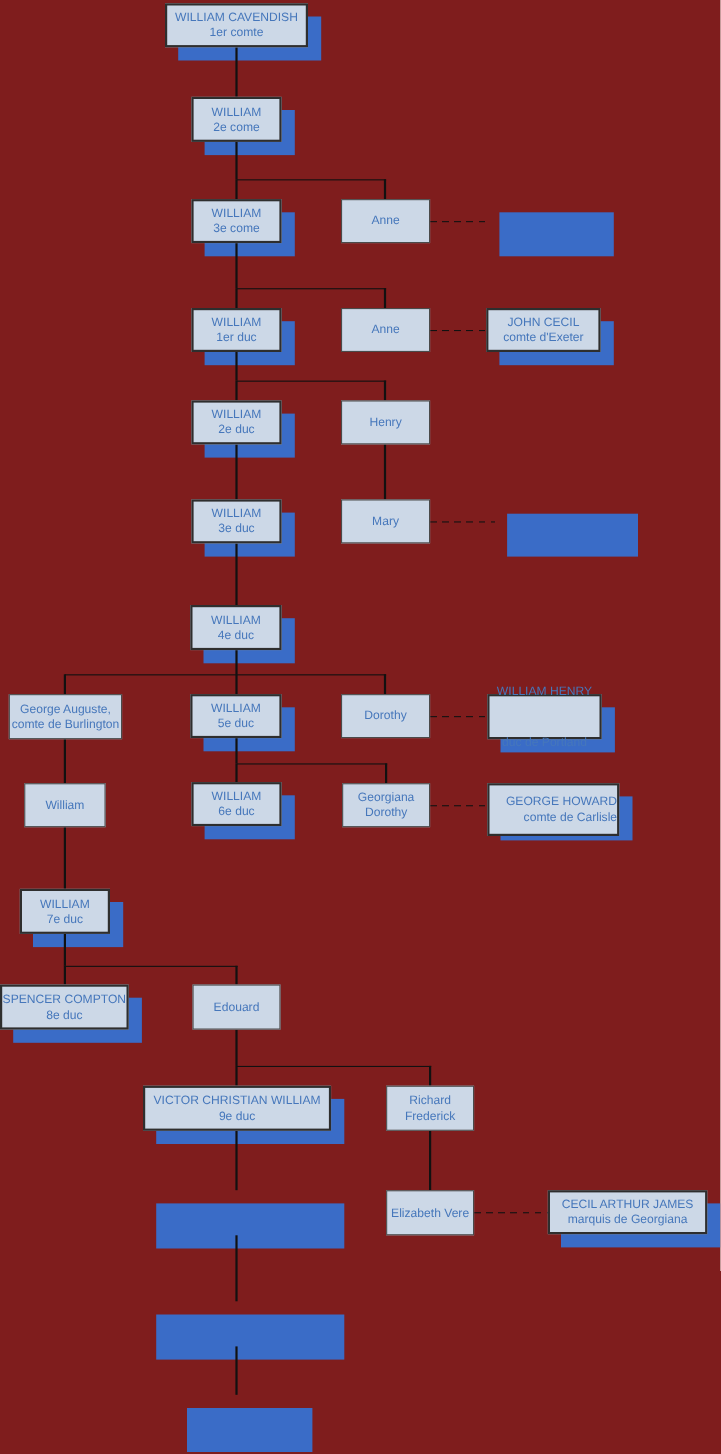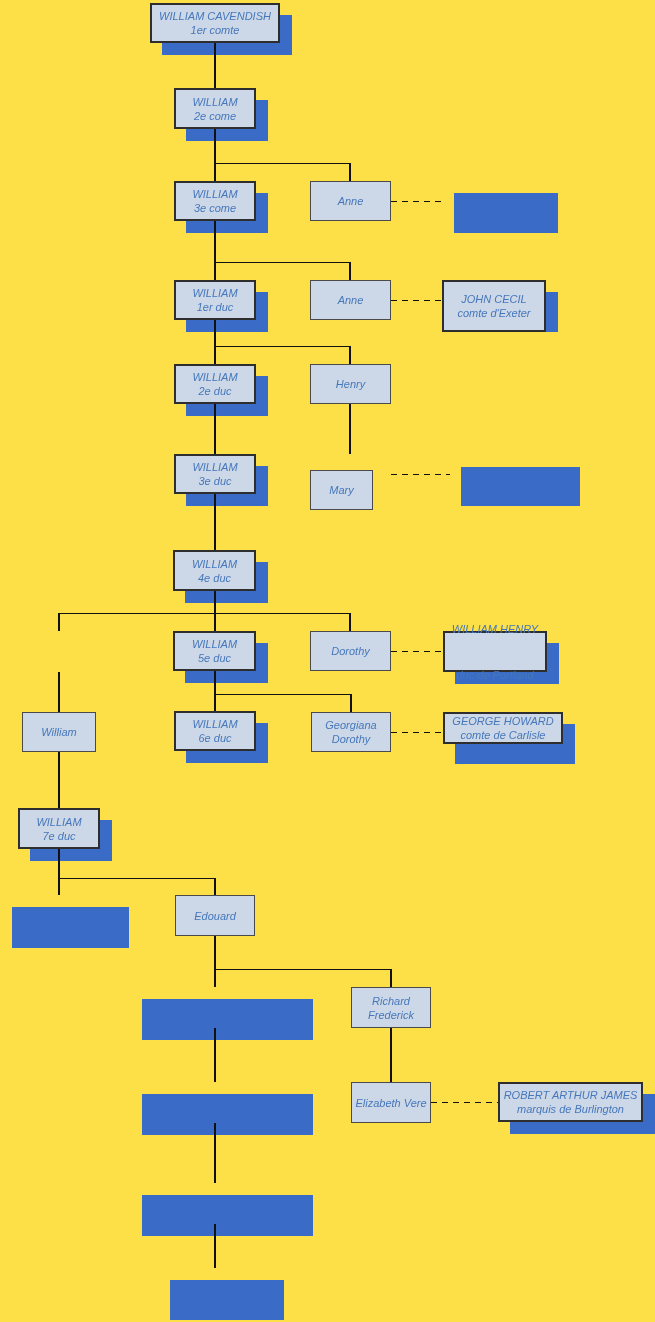--- a/index.html
+++ b/index.html
@@ -27,21 +27,21 @@
   .hline{position:absolute;height:1px;background:var(--line,#111111);z-index:2;}
   .vline{position:absolute;width:2px;background:var(--line,#111111);z-index:2;}
   .dline{
     position:absolute;height:1px;z-index:2;
     background:repeating-linear-gradient(90deg,var(--line,#111111) 0 6px,transparent 6px 11px);
   }
 </style>
 </head>
 <body>
 
-<div id="diagram" style="background: #fde047; font-style: italic;">
+<div id="diagram" style="background: #7f1d1d;">
     <div class="shadow-rect" style="left: 162px; top: 15px; width: 130px; height: 40px;"></div>
     <div class="shadow-rect" style="left: 186px; top: 100px; width: 82px; height: 41px;"></div>
     <div class="shadow-rect" style="left: 186px; top: 193px; width: 82px; height: 40px;"></div>
     <div class="shadow-rect" style="left: 454px; top: 193px; width: 104px; height: 40px;"></div>
     <div class="shadow-rect" style="left: 186px; top: 292px; width: 82px; height: 40px;"></div>
     <div class="shadow-rect" style="left: 454px; top: 292px; width: 104px; height: 40px;"></div>
     <div class="shadow-rect" style="left: 186px; top: 376px; width: 82px; height: 40px;"></div>
     <div class="shadow-rect" style="left: 186px; top: 466px; width: 82px; height: 40px;"></div>
     <div class="shadow-rect" style="left: 461px; top: 467px; width: 119px; height: 39px;"></div>
     <div class="shadow-rect" style="left: 185px; top: 562px; width: 83px; height: 41px;"></div>
@@ -116,41 +116,45 @@
     <div class="node" style="left: 310px; top: 181px; width: 81px; height: 40px;">
       <div>Anne</div>
     </div>
     <div class="node shadowed" style="left: 174px; top: 280px; width: 82px; height: 40px;">
       <div>WILLIAM</div>
       <div>1er duc</div>
     </div>
     <div class="node" style="left: 310px; top: 280px; width: 81px; height: 40px;">
       <div>Anne</div>
     </div>
-    <div class="node shadowed" style="left: 442px; top: 280px; width: 104px; height: 52px;">
+    <div class="node shadowed" style="left: 442px; top: 280px; width: 104px; height: 40px;">
       <div>JOHN CECIL</div>
       <div>comte d'Exeter</div>
     </div>
     <div class="node shadowed" style="left: 174px; top: 364px; width: 82px; height: 40px;">
       <div>WILLIAM</div>
       <div>2e duc</div>
     </div>
     <div class="node" style="left: 310px; top: 364px; width: 81px; height: 40px;">
       <div>Henry</div>
     </div>
     <div class="node shadowed" style="left: 174px; top: 454px; width: 82px; height: 40px;">
       <div>WILLIAM</div>
       <div>3e duc</div>
     </div>
-    <div class="node" style="left: 310px; top: 454px; width: 63px; height: 40px; margin-top: 16px;">
+    <div class="node" style="left: 310px; top: 454px; width: 81px; height: 40px;">
       <div>Mary</div>
     </div>
     <div class="node shadowed" style="left: 173px; top: 550px; width: 83px; height: 41px;">
       <div>WILLIAM</div>
       <div>4e duc</div>
+    </div>
+    <div class="node" style="left: 8px; top: 631px; width: 103px; height: 41px;">
+      <div>George Auguste,</div>
+      <div>comte de Burlington</div>
     </div>
     <div class="node shadowed" style="left: 173px; top: 631px; width: 83px; height: 40px;">
       <div>WILLIAM</div>
       <div>5e duc</div>
     </div>
     <div class="node" style="left: 310px; top: 631px; width: 81px; height: 40px;">
       <div>Dorothy</div>
     </div>
     <div class="node shadowed" style="left: 443px; top: 631px; width: 104px; height: 41px; gap: 32px;">
       <div>WILLIAM HENRY</div>
@@ -160,35 +164,43 @@
       <div>William</div>
     </div>
     <div class="node shadowed" style="left: 174px; top: 711px; width: 82px; height: 40px;">
       <div>WILLIAM</div>
       <div>6e duc</div>
     </div>
     <div class="node" style="left: 311px; top: 712px; width: 80px; height: 40px;">
       <div>Georgiana</div>
       <div>Dorothy</div>
     </div>
-    <div class="node shadowed" style="left: 443px; top: 712px; width: 120px; height: 32px;">
+    <div class="node shadowed" style="left: 443px; top: 712px; width: 120px; height: 48px; align-items: flex-end;">
       <div>GEORGE HOWARD</div>
       <div>comte de Carlisle</div>
     </div>
     <div class="node shadowed" style="left: 18px; top: 808px; width: 82px; height: 41px;">
       <div>WILLIAM</div>
       <div>7e duc</div>
     </div>
+    <div class="node shadowed" style="left: 0px; top: 895px; width: 117px; height: 41px;">
+      <div>SPENCER COMPTON</div>
+      <div>8e duc</div>
+    </div>
     <div class="node" style="left: 175px; top: 895px; width: 80px; height: 41px;">
       <div>Edouard</div>
+    </div>
+    <div class="node shadowed" style="left: 130px; top: 987px; width: 171px; height: 41px;">
+      <div>VICTOR CHRISTIAN WILLIAM</div>
+      <div>9e duc</div>
     </div>
     <div class="node" style="left: 351px; top: 987px; width: 80px; height: 41px;">
       <div>Richard</div>
       <div>Frederick</div>
     </div>
     <div class="node" style="left: 351px; top: 1082px; width: 80px; height: 41px;">
       <div>Elizabeth Vere</div>
     </div>
     <div class="node shadowed" style="left: 498px; top: 1082px; width: 145px; height: 40px;">
-      <div>ROBERT ARTHUR JAMES</div>
-      <div>marquis de Burlington</div>
+      <div>CECIL ARTHUR JAMES</div>
+      <div>marquis de Georgiana</div>
     </div>
   </div>
 
 </body></html>

